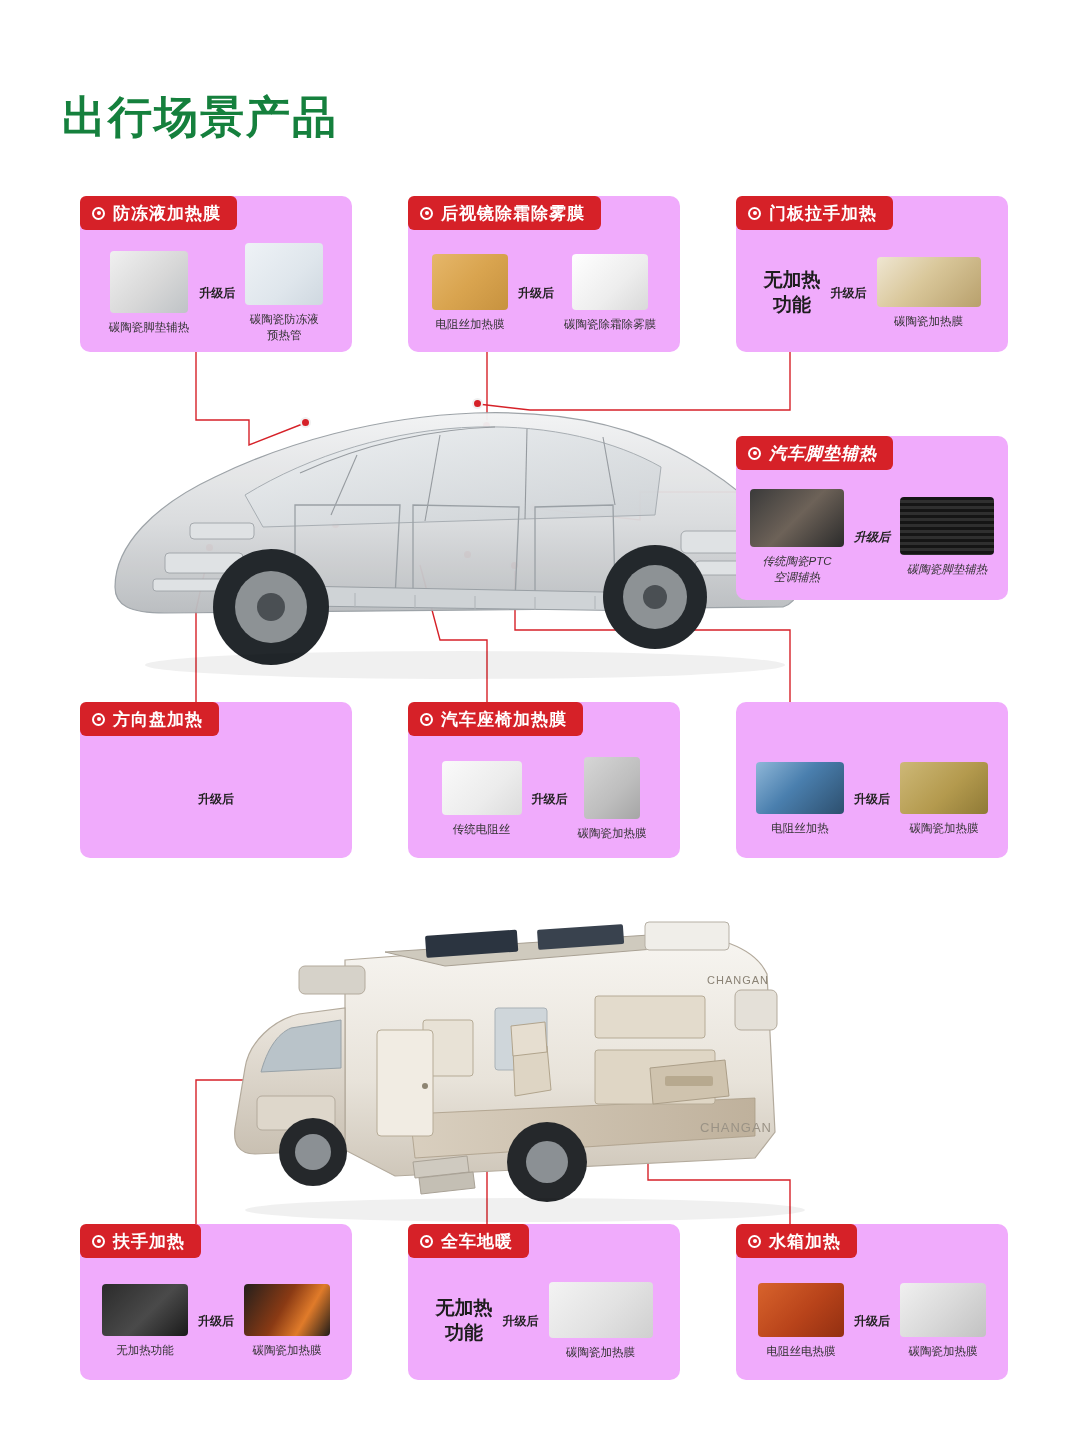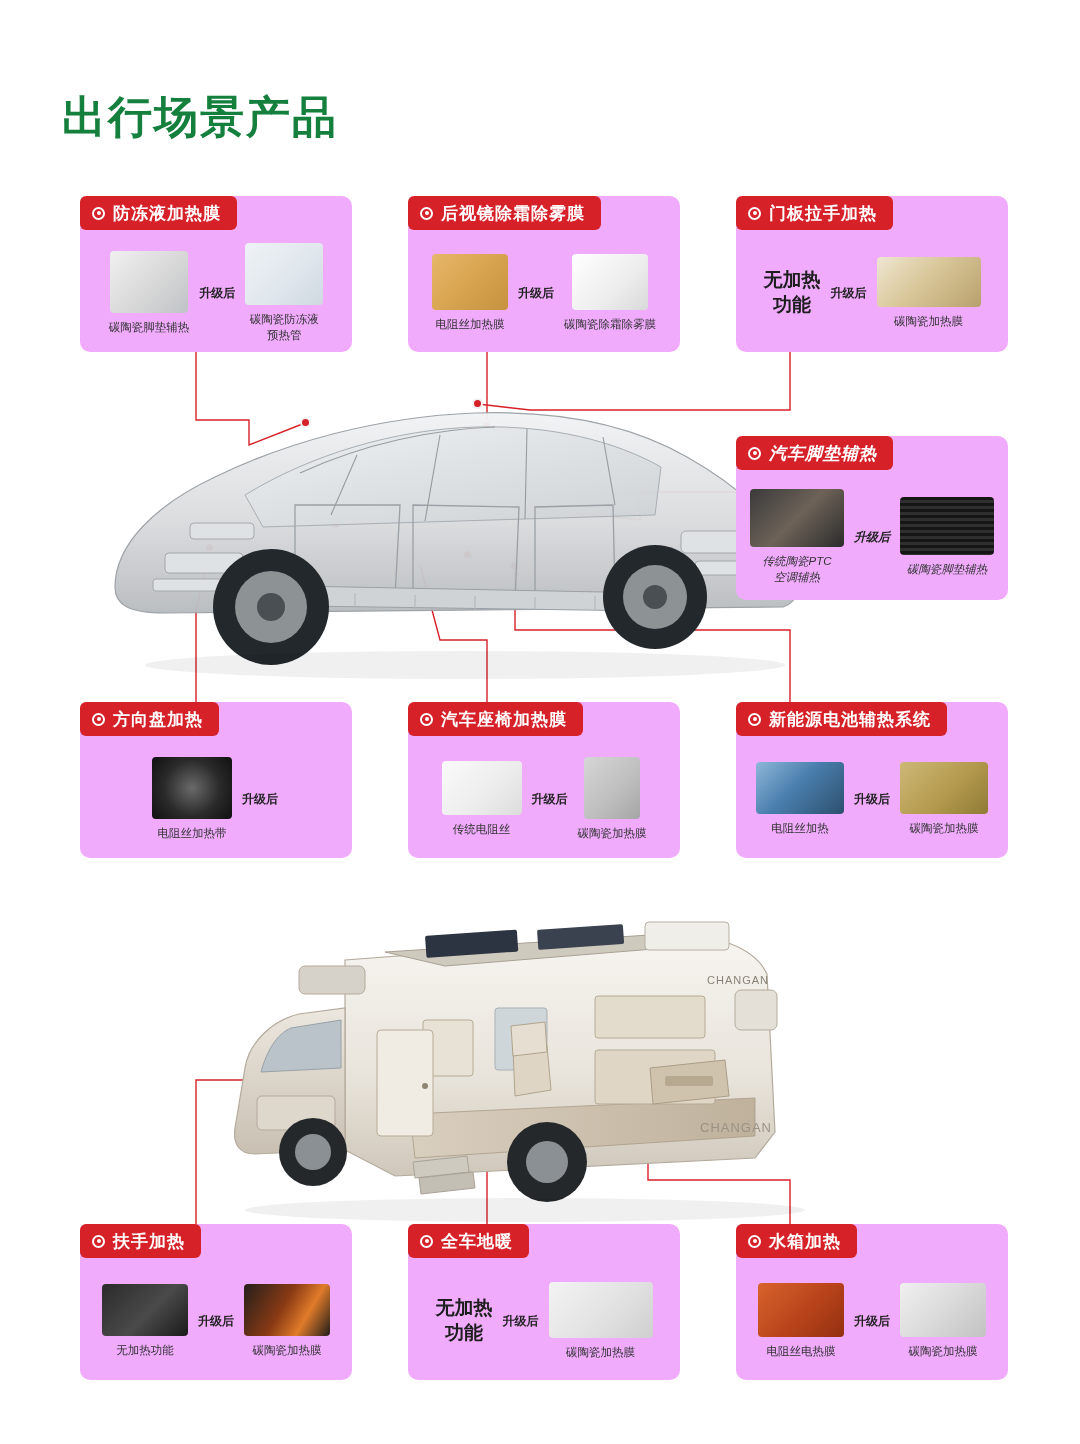--- a/index.html
+++ b/index.html
@@ -325,24 +325,20 @@
       </div>
     </div>
   </div>
 
   <div class="card" style="left:80px; top:702px; width:272px; height:156px;">
     <div class="card-header">
       <span class="hdr-dot"></span>
       <span>方向盘加热</span>
     </div>
     <div class="card-body">
-      <div class="item">
-        <div class="thumb g-wheel" style="width:80px;height:62px;"></div>
-        <div class="caption">电阻丝加热带</div>
-      </div>
       <div class="arrow-label">升级后</div>
     </div>
   </div>
 
   <div class="card" style="left:408px; top:702px; width:272px; height:156px;">
     <div class="card-header">
       <span class="hdr-dot"></span>
       <span>汽车座椅加热膜</span>
     </div>
     <div class="card-body">
@@ -352,24 +348,20 @@
       </div>
       <div class="arrow-label">升级后</div>
       <div class="item">
         <div class="thumb g-seatfilm2" style="width:56px;height:62px;"></div>
         <div class="caption">碳陶瓷加热膜</div>
       </div>
     </div>
   </div>
 
   <div class="card" style="left:736px; top:702px; width:272px; height:156px;">
-    <div class="card-header">
-      <span class="hdr-dot"></span>
-      <span>新能源电池辅热系统</span>
-    </div>
     <div class="card-body">
       <div class="item">
         <div class="thumb g-battery" style="width:88px;height:52px;"></div>
         <div class="caption">电阻丝加热</div>
       </div>
       <div class="arrow-label">升级后</div>
       <div class="item">
         <div class="thumb g-goldfilm" style="width:88px;height:52px;"></div>
         <div class="caption">碳陶瓷加热膜</div>
       </div>

